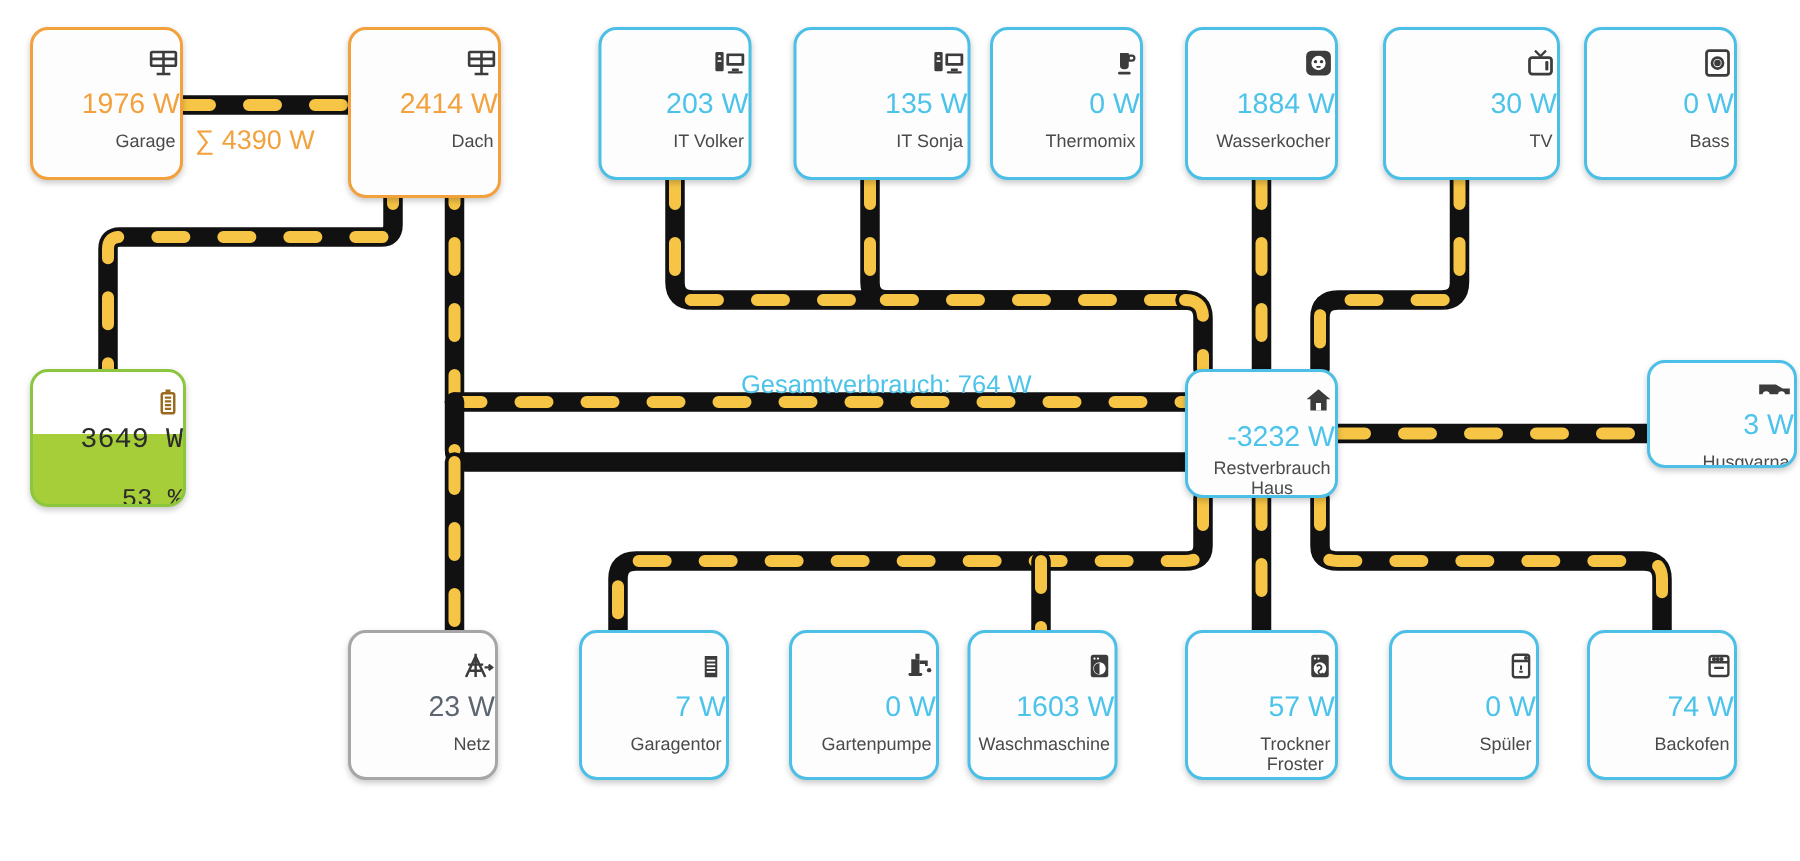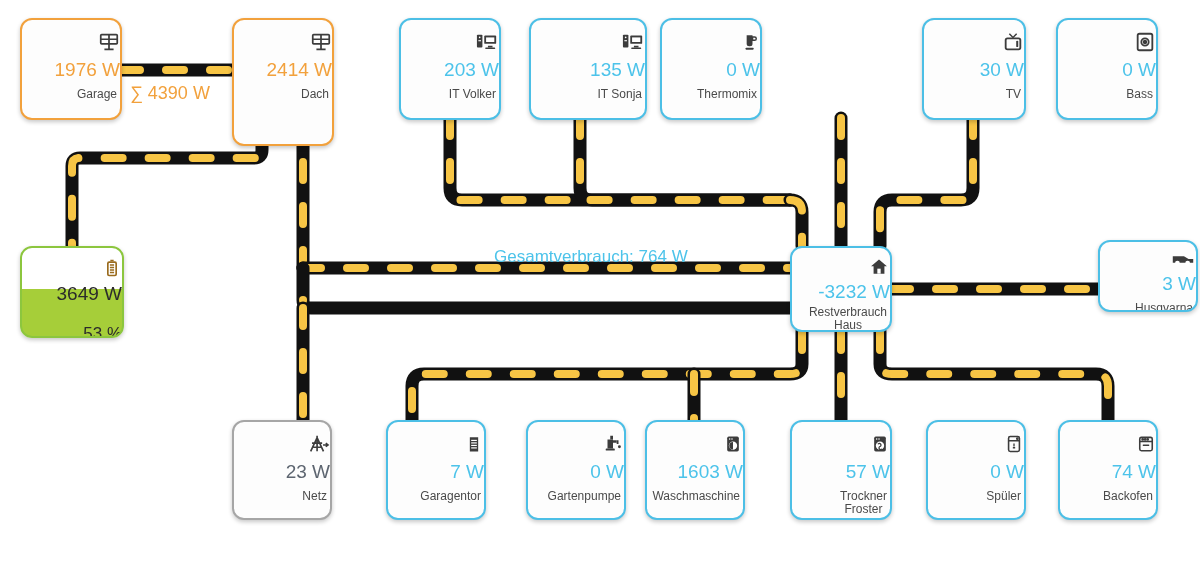--- a/index.html
+++ b/index.html
@@ -171,34 +171,34 @@
     <span class="ico">
       <svg width="22" height="22" viewBox="0 0 24 24" fill="none" stroke="currentColor" stroke-width="1.9">
         <rect x="3" y="4" width="18" height="10" rx="1"></rect>
           <path d="M3 9h18M12 4v10M12 14v6M7 20h10"></path>
       </svg>
     </span>
     <span class="val">1976 W</span>
     <span class="name">Garage</span>
   </div>
 
-  <div class="node solar" style="left:232px;top:18px;width:102px;height:128px;">
+  <div class="node solar" style="left:232px;top:18px;width:102px;height:114px;">
     <span class="ico">
       <svg width="22" height="22" viewBox="0 0 24 24" fill="none" stroke="currentColor" stroke-width="1.9">
         <rect x="3" y="4" width="18" height="10" rx="1"></rect>
           <path d="M3 9h18M12 4v10M12 14v6M7 20h10"></path>
       </svg>
     </span>
     <span class="val">2414 W</span>
     <span class="name">Dach</span>
   </div>
 
   <div class="flabel sum" style="left:130px;top:84px;">∑ 4390 W</div>
 
-  <div class="node battery" style="left: 20px; top: 246px; width: 104px; height: 92px; background: linear-gradient(to top, rgb(166, 206, 57) 0%, rgb(166, 206, 57) 53%, rgb(255, 255, 255) 53%, rgb(255, 255, 255) 100%);">
+  <div class="node battery" style="left: 20px; top: 246px; width: 104px; height: 92px; background: linear-gradient(to top, rgb(166, 206, 57) 0%, rgb(166, 206, 57) 53%, rgb(255, 255, 255) 53%, rgb(255, 255, 255) 100%); font-family: Liberation Mono, monospace;">
     <span class="ico">
       <svg width="20" height="22" viewBox="0 0 24 24" fill="none" stroke="#9a6b1e" stroke-width="2">
         <rect x="7" y="5" width="10" height="16" rx="1.5"></rect>
           <path d="M10 3h4"></path>
         <path d="M9.5 8.5h5M9.5 11.5h5M9.5 14.5h5M9.5 17.5h5" stroke-width="1.8"></path>
       </svg>
     </span>
     <span class="val">3649 W</span>
     <span class="pct">53 %</span>
     <span class="name">Batterie</span>
@@ -241,22 +241,35 @@
       <svg width="20" height="22" viewBox="0 0 24 24" fill="#3c3c3c">
         <path d="M8 4h7v10a3 3 0 0 1-3 3h-1a3 3 0 0 1-3-3z"></path>
         <path d="M15 6h2.5a2 2 0 0 1 0 4H15z" fill="none" stroke="#3c3c3c" stroke-width="1.8"></path>
         <rect x="6.5" y="19" width="10" height="2.2" rx="1"></rect>
       </svg>
     </span>
     <span class="val">0 W</span>
     <span class="name">Thermomix</span>
   </div>
 
-
-  <div class="node" style="left:922px;top:18px;width:104px;height:102px;">
+  <div class="node" style="left:790px;top:18px;width:102px;height:102px;">
+    <span class="ico">
+      <svg width="22" height="22" viewBox="0 0 24 24" fill="#3c3c3c">
+        <rect x="3" y="3" width="18" height="18" rx="4"></rect>
+        <circle cx="12" cy="12" r="5.2" fill="#fff"></circle>
+        <circle cx="9.8" cy="11" r="1.25" fill="#3c3c3c"></circle>
+        <circle cx="14.2" cy="11" r="1.25" fill="#3c3c3c"></circle>
+        <rect x="10.3" y="14.2" width="3.4" height="1.2" rx=".6" fill="#3c3c3c"></rect>
+      </svg>
+    </span>
+    <span class="val">1884 W</span>
+    <span class="name">Wasserkocher</span>
+  </div>
+
+  <div class="node" style="left:922px;top:18px;width:118px;height:102px;">
     <span class="ico">
       <svg width="22" height="22" viewBox="0 0 24 24" fill="none" stroke="#3c3c3c" stroke-width="2">
         <path d="M8 3l4 4 4-4" stroke-width="1.6"></path>
         <rect x="4" y="8" width="16" height="12" rx="2"></rect>
         <rect x="15.5" y="10.5" width="2.2" height="7" rx="1" fill="#3c3c3c" stroke="none"></rect>
       </svg>
     </span>
     <span class="val">30 W</span>
     <span class="name">TV</span>
   </div>

